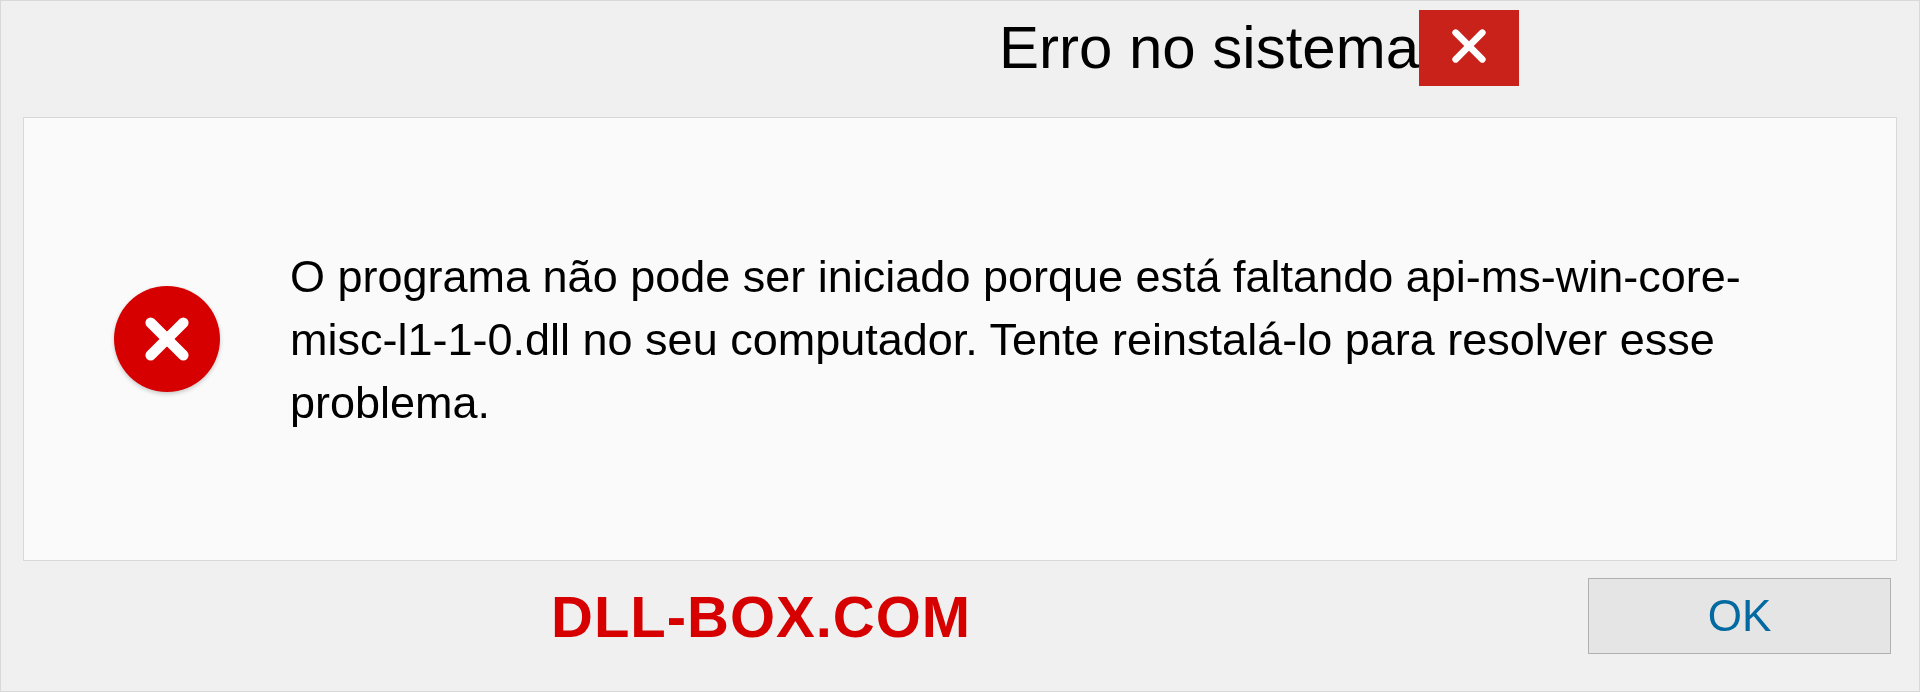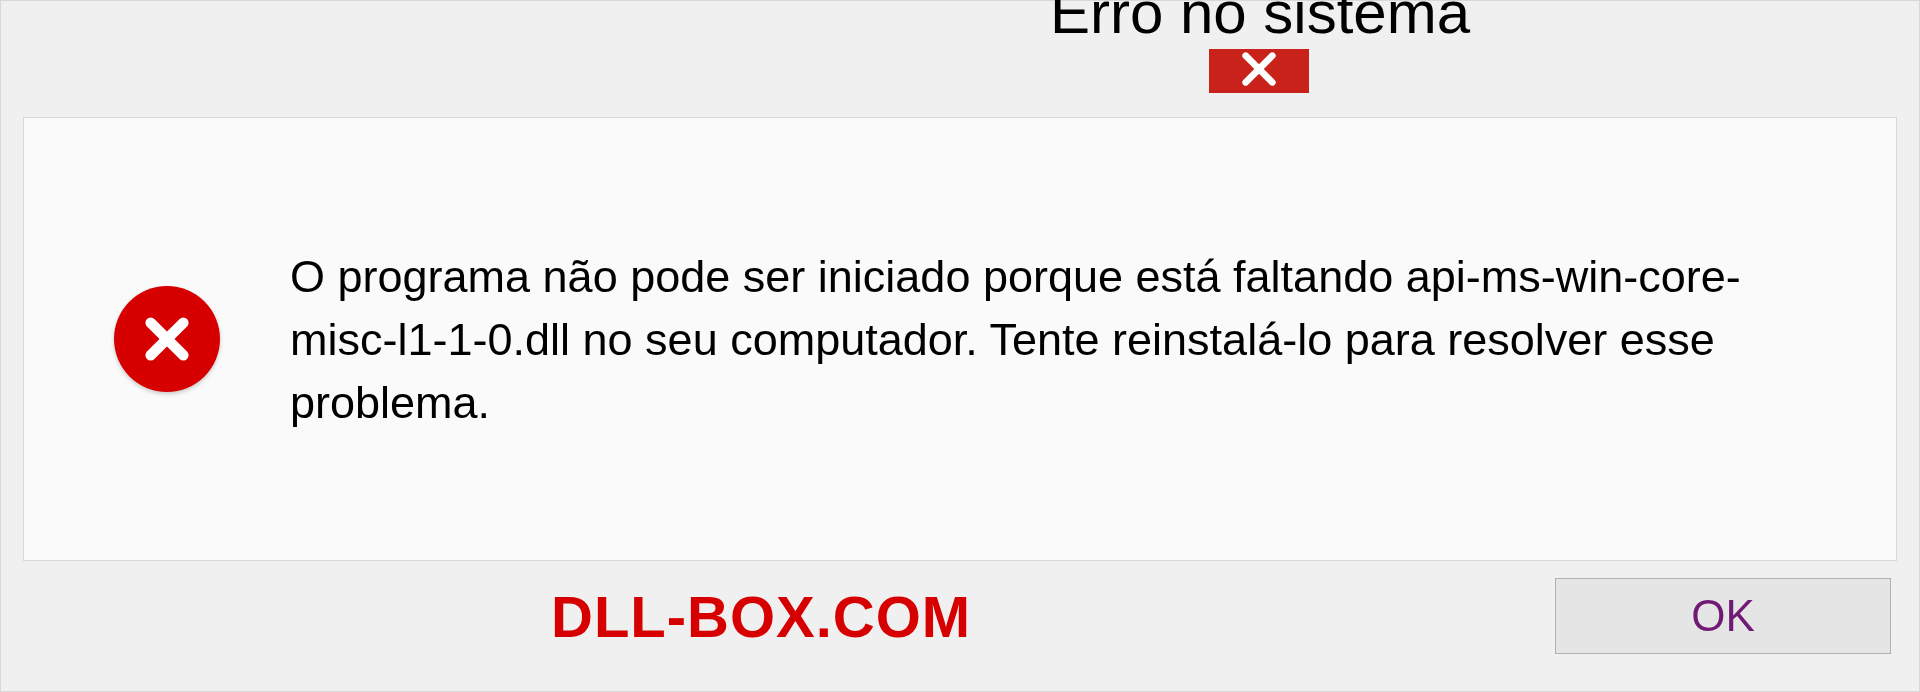--- a/index.html
+++ b/index.html
@@ -19,24 +19,23 @@
       height: 692px;
       background: #f0f0f0;
       border: 1px solid #d8d8d8;
       display: flex;
       flex-direction: column;
     }
     .titlebar {
       height: 92px;
       display: flex;
       align-items: center;
-      justify-content: flex-end;
+      justify-content: center;
       padding-left: 600px;
       background: #f0f0f0;
-      flex-direction: column;
     }
     .titlebar-title {
       font-size: 60px;
       color: #000;
       font-weight: 400;
     }
     .close-btn {
       width: 100px;
       height: 76px;
       background: #c9221b;
@@ -92,26 +91,26 @@
     }
     .watermark {
       font-family: Arial, sans-serif;
       font-size: 58px;
       font-weight: 900;
       color: #d60000;
       letter-spacing: 1px;
       margin-left: 530px;
     }
     .ok-btn {
-      width: 336px;
+      width: 303px;
       height: 76px;
       background: #e5e5e5;
       border: 1px solid #b0b0b0;
       font-size: 44px;
-      color: #701a75;
+      color: #0369a1;
       display: flex;
       align-items: center;
       justify-content: center;
       font-family: "Segoe UI", Arial, sans-serif;
     }
   </style>
 </head>
 <body>
 
 <div class="dialog">

